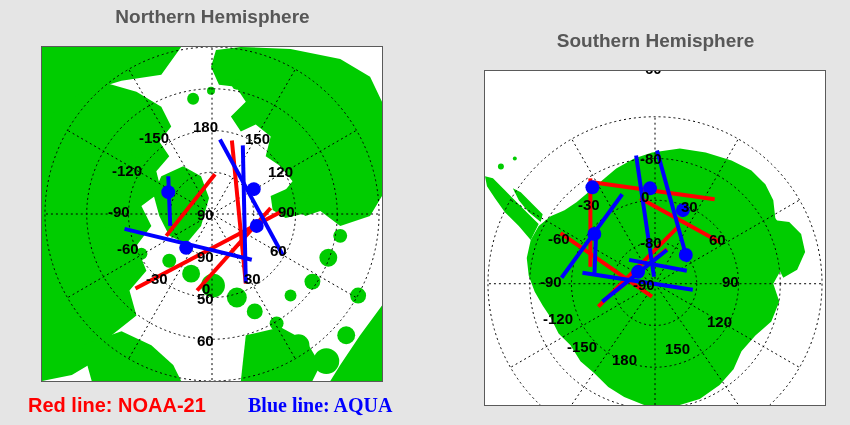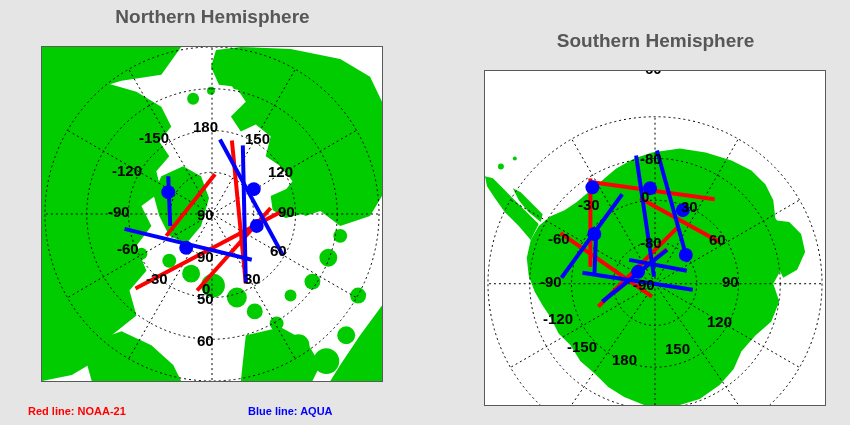--- a/index.html
+++ b/index.html
@@ -19,25 +19,25 @@
   .plot-frame{
     position:absolute;left:41px;top:46px;width:342px;height:336px;
     border:1px solid #5a5a5a;background:#ffffff;box-sizing:border-box;
     overflow:hidden;
   }
   .panel-south .plot-frame{left:41px;}
 
   .plot-svg{position:absolute;left:0;top:0;width:100%;height:100%;display:block;}
 
   .legend{
-    position:absolute;bottom:8px;font-size:11px;font-weight:bold;
+    position:absolute;bottom:8px;font-size:20px;font-weight:bold;
     font-family:"Liberation Sans",sans-serif;white-space:nowrap;
   }
   .legend-red{left:28px;color:#ff0000;}
-  .legend-blue{left:248px;color:#0000ff;}
+  .legend-blue{left:248px;color:#0000ff;font-family:Liberation Serif, serif;}
   .legend-epoch{left:56px;color:#000000;}
 
   .ovl-label{
     position:absolute;font-weight:bold;color:#000;
     font-family:"Liberation Sans",sans-serif;white-space:nowrap;
     font-size:15px;line-height:15px;
   }
 </style>
 </head>
 <body>

